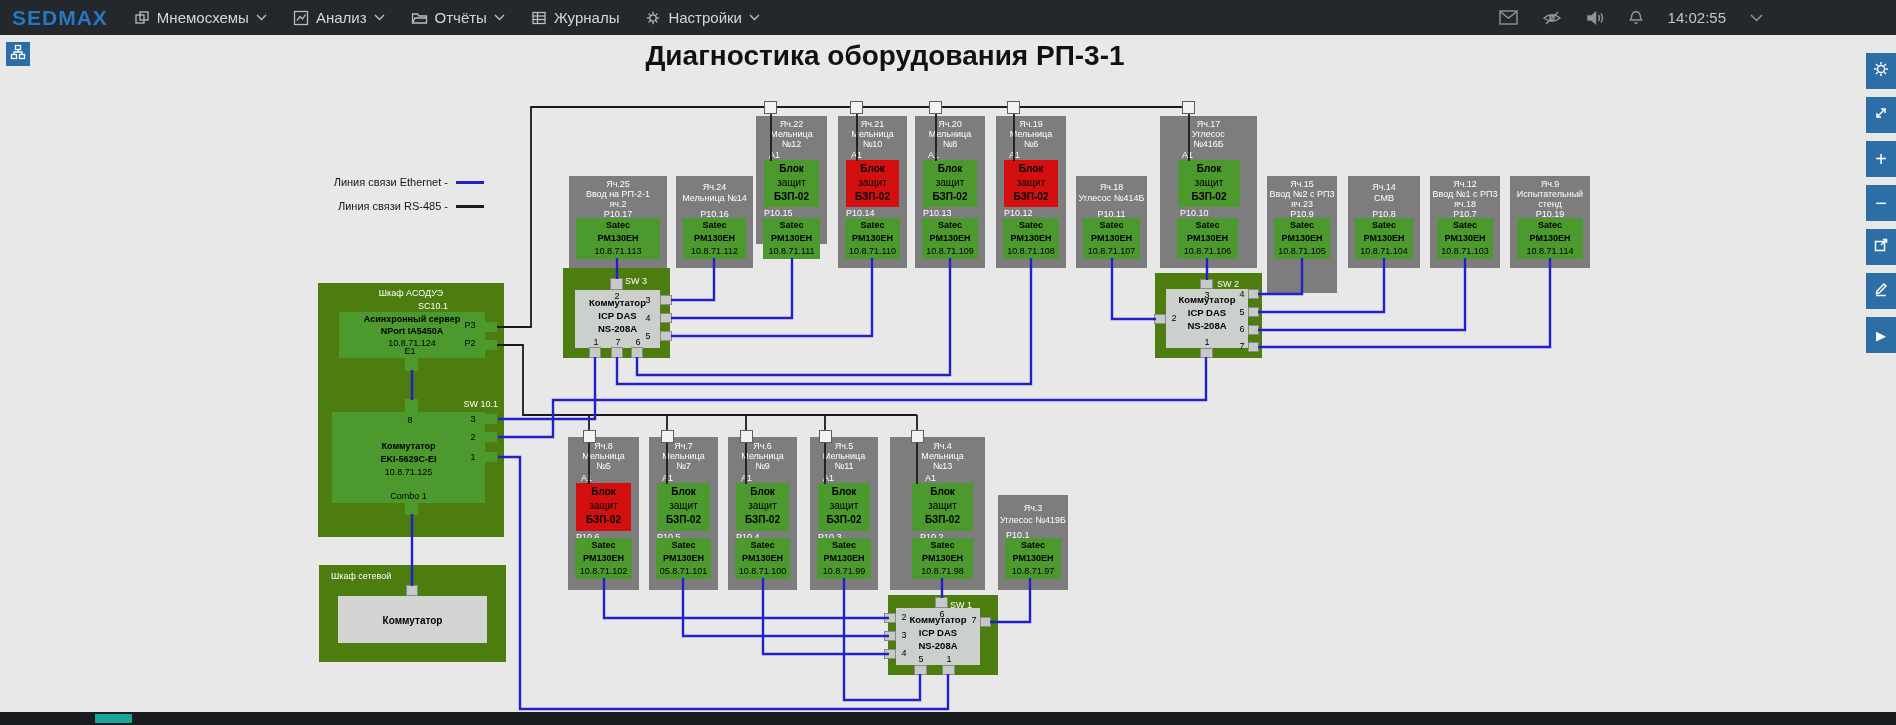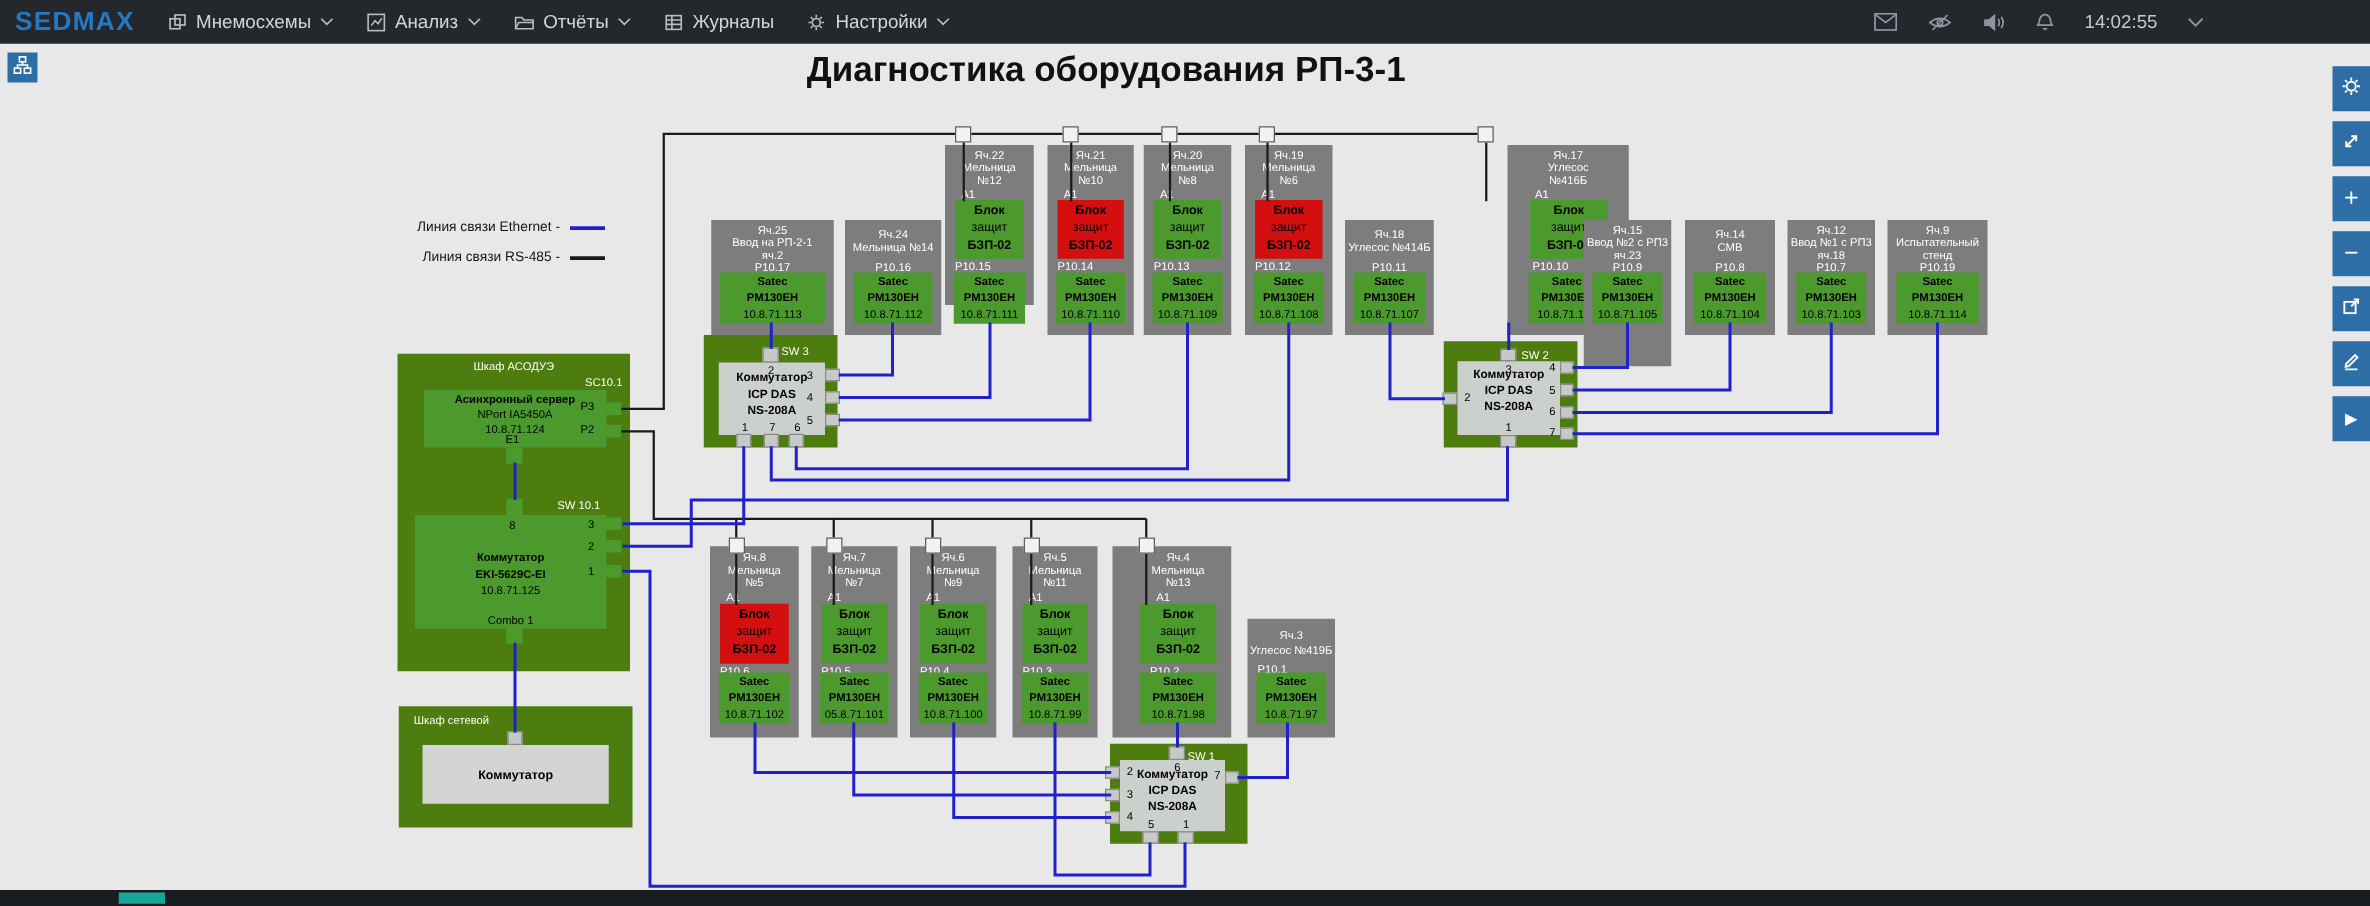--- a/index.html
+++ b/index.html
@@ -234,35 +234,35 @@
         <path d="M5,11 L12,4 L14,6 L7,13 L4.5,13.5 Z"></path>
         <line x1="4" y1="15.5" x2="14" y2="15.5"></line>
       </svg></span>
 </div>
 <div class="sq-btn" style="left:1866px;top:317px;width:30px;height:36px;font-size:13px">
   <span>▶</span>
 </div>
 
 <div class="cab" style="left:318px;top:283px;width:186px;height:254px">
   <div class="wlbl" style="left:0;right:0;top:5px;text-align:center">Шкаф АСОДУЭ</div>
-  <div class="wlbl" style="left:100px;width:80px;top:18px;text-align:right">SC10.1</div>
+  <div class="wlbl" style="left:100px;width:80px;top:18px;text-align:left">SC10.1</div>
 
   <div class="greenbox" style="left:21px;top:29px;width:146px;height:46px">
     <div style="position:absolute;left:0;right:0;top:1px;font-weight:bold">Асинхронный сервер</div>
-    <div style="position:absolute;left:0;right:0;top:13px;font-weight:normal">NPort IA5450A</div>
+    <div style="position:absolute;left:0;right:0;top:13px;font-weight:bold">NPort IA5450A</div>
     <div style="position:absolute;left:0;right:0;top:25px">10.8.71.124</div>
   </div>
   <div class="plbl" style="left:145px;top:37px">P3</div>
   <div class="plbl" style="left:145px;top:55px">P2</div>
   <div class="plbl" style="left:81px;top:63px;width:22px">E1</div>
   <div class="tab g" style="left:167px;top:39px;width:12px;height:10px"></div>
   <div class="tab g" style="left:167px;top:57px;width:12px;height:10px"></div>
   <div class="tab g" style="left:87px;top:75px;width:13px;height:13px"></div>
 
-  <div class="wlbl" style="left:110px;width:70px;top:116px;text-align:center">SW 10.1</div>
+  <div class="wlbl" style="left:110px;width:70px;top:116px;text-align:right">SW 10.1</div>
   <div class="tab g" style="left:87px;top:116px;width:13px;height:13px"></div>
 
   <div class="greenbox" style="left:14px;top:129px;width:153px;height:91px">
     <div class="plbl" style="left:71px;top:3px">8</div>
     <div style="position:absolute;left:0;right:0;top:28px;font-weight:bold">Коммутатор</div>
     <div style="position:absolute;left:0;right:0;top:41px;font-weight:bold">EKI-5629C-EI</div>
     <div style="position:absolute;left:0;right:0;top:54px">10.8.71.125</div>
     <div style="position:absolute;left:0;right:0;top:78px">Combo 1</div>
     <div class="plbl" style="left:134px;top:2px">3</div>
     <div class="plbl" style="left:134px;top:20px">2</div>
@@ -413,21 +413,21 @@
       <div class="b">БЗП-02</div>
   </div>
   <div class="ln pref">P10.12</div>
   <div class="satec">
     <div class="b">Satec</div>
       <div class="b">PM130EH</div>
       <div>10.8.71.108</div>
   </div>
 </div>
 
-<div class="cell r1 in17" style="left:1206px;top:116px;width:97px;height:152px">
+<div class="cell r1 in17" style="left:1160px;top:116px;width:97px;height:152px">
   <div class="ln" style="top:3px">Яч.17</div>
   <div class="ln" style="top:13px">Углесос</div>
   <div class="ln" style="top:23px">№416Б</div>
   <div class="ln a1" style="left:22px">A1</div>
   <div class="bzp st-ok">
     <div class="b">Блок</div>
       <div>защит</div>
       <div class="b">БЗП-02</div>
   </div>
   <div class="ln pref" style="left:20px">P10.10</div>

